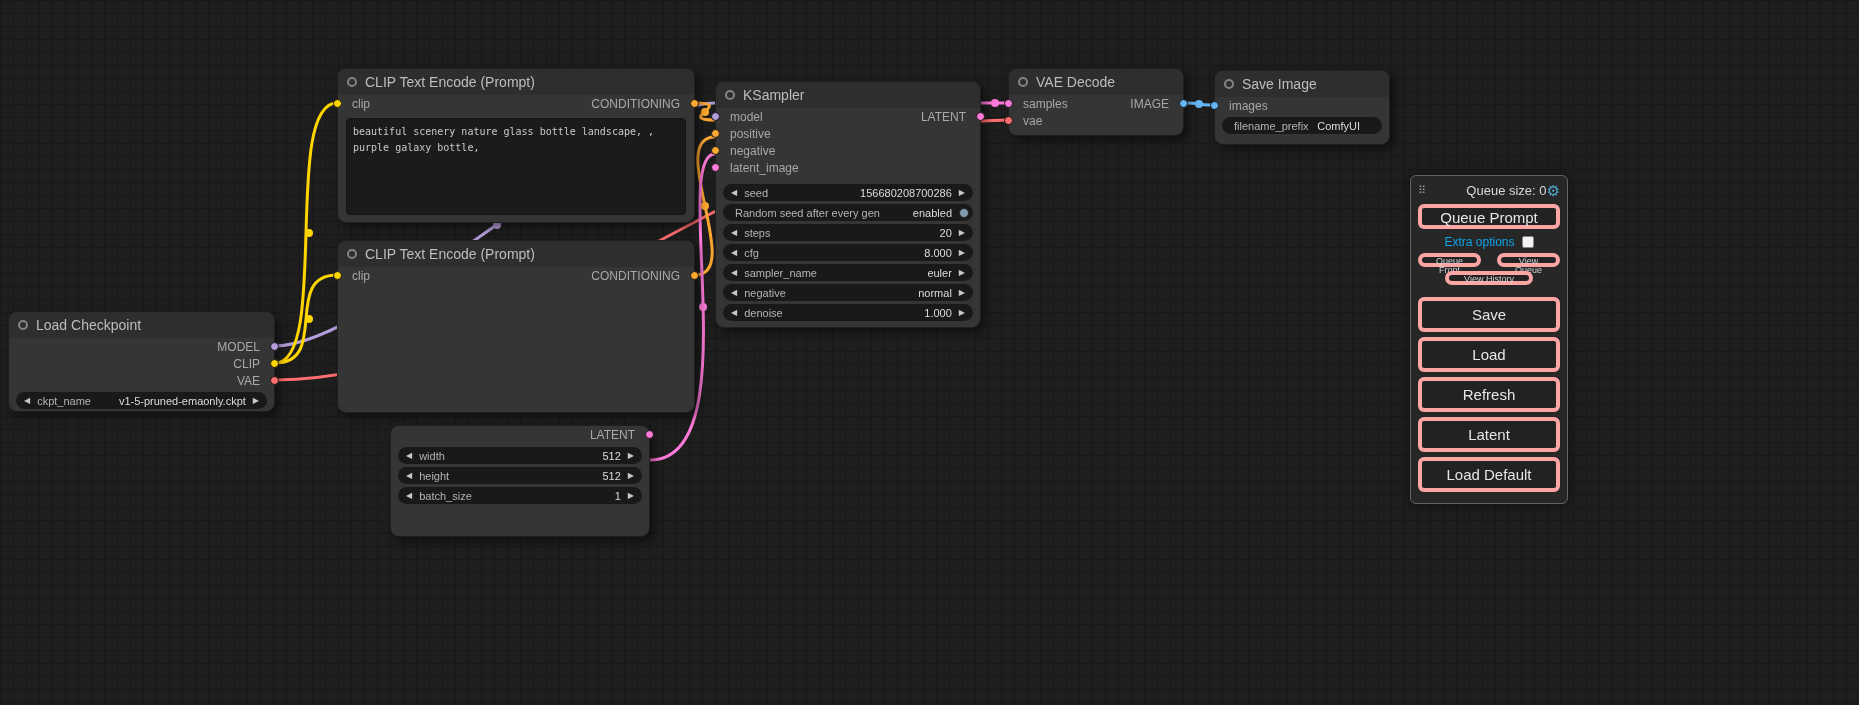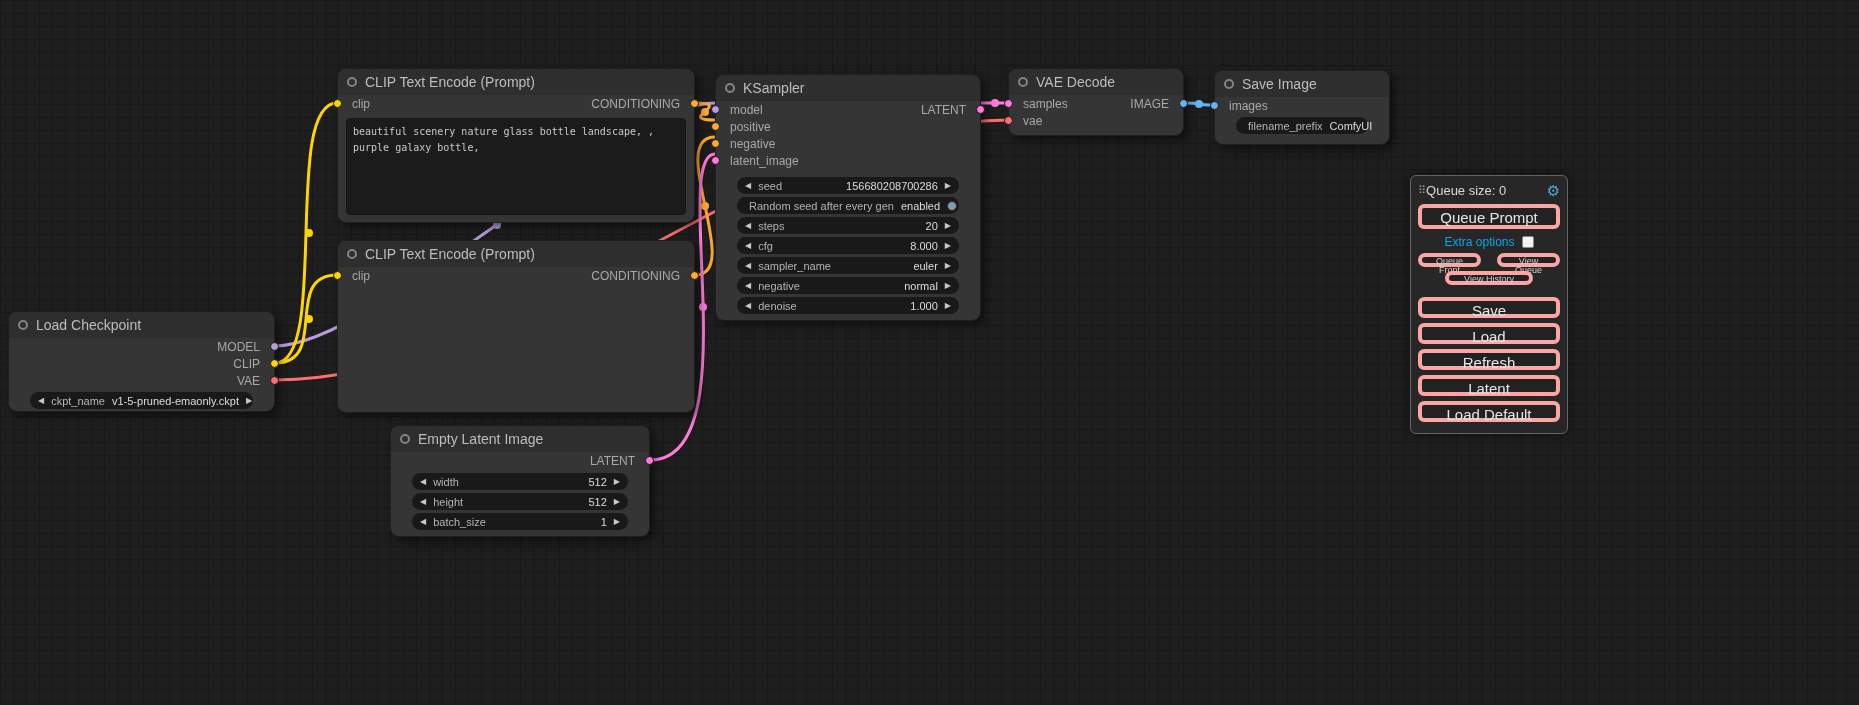--- a/index.html
+++ b/index.html
@@ -25,51 +25,51 @@
   .node-title{font-size:14px;color:#bdbdbd;white-space:nowrap;}
 
   .slot-row{position:relative;height:17px;display:flex;align-items:center;font-size:12px;color:#a8a8a8;}
   .slot-row.in{padding-left:14px;}
   .slot-row.out{justify-content:flex-end;padding-right:14px;}
   .slot-row.both{justify-content:space-between;padding:0 14px;}
   .slot-dot{position:absolute;width:9px;height:9px;border-radius:50%;top:4px;border:1px solid #161616;box-sizing:border-box;cursor:crosshair;}
   .slot-dot.in{left:-5px;}
   .slot-dot.out{right:-5px;}
 
-  .widgets{display:flex;flex-direction:column;gap:3px;padding:3px 21px 0;}
+  .widgets{display:flex;flex-direction:column;gap:3px;padding:3px 7px 0;}
   .widget{position:relative;height:17px;display:flex;align-items:center;gap:7px;padding:0 8px;
         background:#191919;border-radius:9px;font-size:11px;color:#b4b4b4;cursor:pointer;}
   .wlabel{white-space:nowrap;}
   .wvalue{margin-left:auto;color:#dcdcdc;white-space:nowrap;}
   .warr{font-size:8px;color:#c8c8c8;flex:none;line-height:1;cursor:pointer;}
   .toggle-dot{flex:none;width:10px;height:10px;border-radius:50%;margin-right:-4px;border:1px solid #2a2a2a;box-sizing:border-box;}
 
   .prompt-text{display:block;margin:6px 8px 0;width:calc(100% - 16px);background:#1b1b1b;
         border:1px solid #141414;border-radius:4px;resize:none;color:#c9c9c9;
         font-family:"DejaVu Sans Mono",monospace;font-size:10px;line-height:1.55;
         padding:5px 6px;overflow:hidden;box-sizing:border-box;outline:none;}
 
   .queue-panel{position:absolute;left:1410px;top:175px;width:158px;z-index:3;
         background:rgba(40,40,40,.93);border:1px solid #646464;border-radius:6px;
         padding:5px 7px 11px;box-sizing:border-box;box-shadow:0 0 12px rgba(0,0,0,.5);}
   .qp-header{display:flex;align-items:center;height:18px;color:#d9d9d9;}
   .drag-handle{font-size:11px;color:#9a9a9a;cursor:grab;}
-  .qp-size{flex:1;text-align:left;font-size:13px;}
+  .qp-size{flex:1;text-align:right;font-size:13px;}
   .gear-icon{font-size:15px;color:#4fa8cd;cursor:pointer;line-height:1;}
   .btn{display:block;width:100%;background:#222;border:4px solid #fca5a5;border-radius:6px;
         color:#e6e6e6;font-family:inherit;cursor:pointer;}
   .btn.qp-main{height:25px;font-size:15px;margin-top:5px;}
   .extra-row{display:flex;align-items:center;justify-content:center;gap:7px;margin-top:6px;
         font-size:12px;color:#0ea5e9;}
   .checkbox{width:12px;height:12px;background:#f4f4f4;border:1px solid #888;border-radius:2px;cursor:pointer;box-sizing:border-box;}
   .pill-row{display:flex;gap:16px;margin-top:4px;}
   .pill-row.center{justify-content:center;}
   .btn.pill{flex:1;height:14px;font-size:9px;border-radius:8px;color:#d2d2d2;padding:0 4px;line-height:1;}
   .btn.pill.history{flex:0 0 88px;}
-  .btn.big{height:21px;font-size:15px;margin-top:5px;}
+  .btn.big{height:35px;font-size:15px;margin-top:5px;}
   .btn.big.first{margin-top:12px;}
 </style>
 </head>
 <body>
 
 <div class="canvas">
 
   <svg class="wires" width="1859" height="705">
     <path d="M275,346 C375,346 620,103 715,103" stroke="#B39DDB"></path>
     <path d="M275,363 C330,363 282,103 337,103" stroke="#FFD500"></path>
@@ -139,24 +139,20 @@
     </div>
     <div class="slot-row both">
       <span>clip</span>
       <span>CONDITIONING</span>
       <span class="slot-dot in" style="background: rgb(255, 213, 0);"></span>
       <span class="slot-dot out" style="background: rgb(255, 169, 49);"></span>
     </div>
   </div>
 
   <div class="node" style="left:390px;top:425px;width:260px;height:112px">
-    <div class="node-header">
-      <span class="collapse-dot"></span>
-      <span class="node-title">Empty Latent Image</span>
-    </div>
     <div class="slot-row out">
       <span>LATENT</span>
       <span class="slot-dot out" style="background: rgb(255, 122, 217);"></span>
     </div>
     <div class="widgets" style="padding-top:4px">
       <div class="widget">
         <span class="warr">◀</span>
         <span class="wlabel">width</span>
         <span class="wvalue">512</span>
         <span class="warr">▶</span>
@@ -169,21 +165,21 @@
       </div>
       <div class="widget">
         <span class="warr">◀</span>
         <span class="wlabel">batch_size</span>
         <span class="wvalue">1</span>
         <span class="warr">▶</span>
       </div>
     </div>
   </div>
 
-  <div class="node" style="left:715px;top:74px;width:266px;height:247px">
+  <div class="node" style="left:715px;top:81px;width:266px;height:247px">
     <div class="node-header">
       <span class="collapse-dot"></span>
       <span class="node-title">KSampler</span>
     </div>
     <div class="slot-row both">
       <span>model</span>
       <span>LATENT</span>
       <span class="slot-dot in" style="background: rgb(179, 157, 219);"></span>
       <span class="slot-dot out" style="background: rgb(255, 122, 217);"></span>
     </div>

